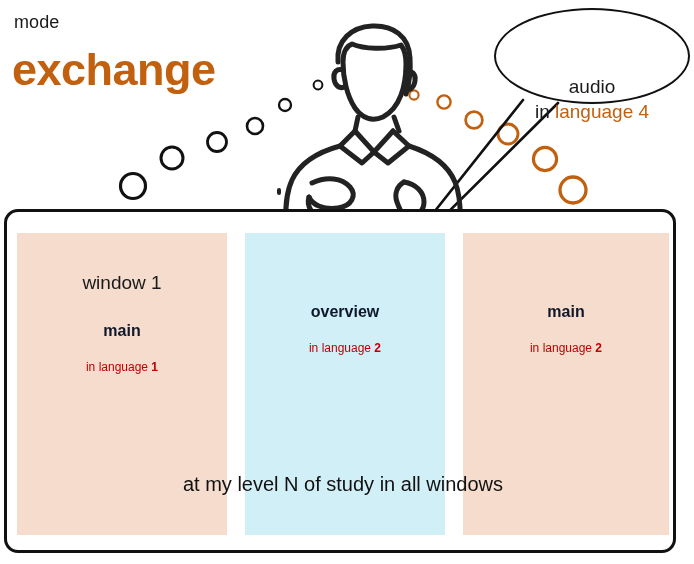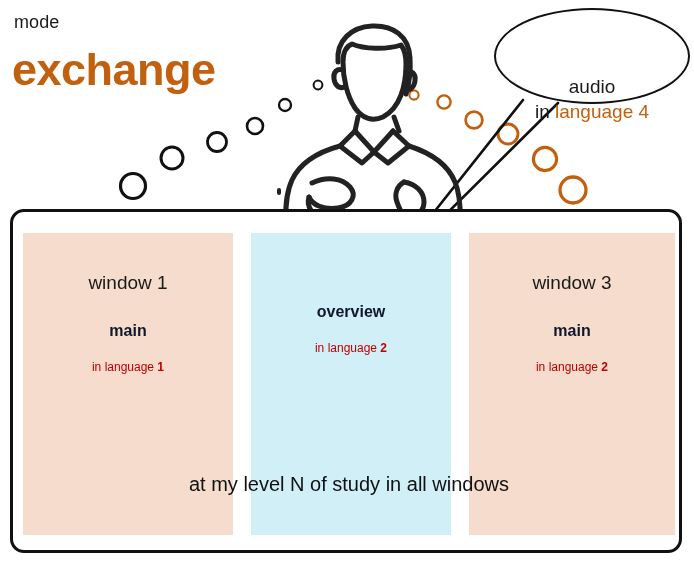--- a/index.html
+++ b/index.html
@@ -65,21 +65,21 @@
     font-size: 19px;
     line-height: 25px;
     color: #1a1a1a;
     margin-top: 44px;
   }
   #bubble-text .lang { color: #C1600F; }
 
   
   #windows-box {
     position: absolute;
-    left: 10px; top: 209px;
+    left: 4px; top: 209px;
     width: 672px; height: 344px;
     border: 3px solid #111;
     border-radius: 14px;
     background: #fff;
   }
 
   .window-panel {
     position: absolute;
     top: 21px;
     height: 302px;
@@ -214,21 +214,20 @@
 
   <div class="window-panel" id="window-2">
     <div class="window-kind">overview</div>
     <div class="window-lang">
       <span>in language</span>
       <b>2</b>
     </div>
   </div>
 
   <div class="window-panel" id="window-3">
-    <div class="window-title">window 3</div>
     <div class="window-kind">main</div>
     <div class="window-lang">
       <span>in language</span>
       <b>2</b>
     </div>
   </div>
 
   <div id="level-note">at my level N of study in all windows</div>
 </div>
 

